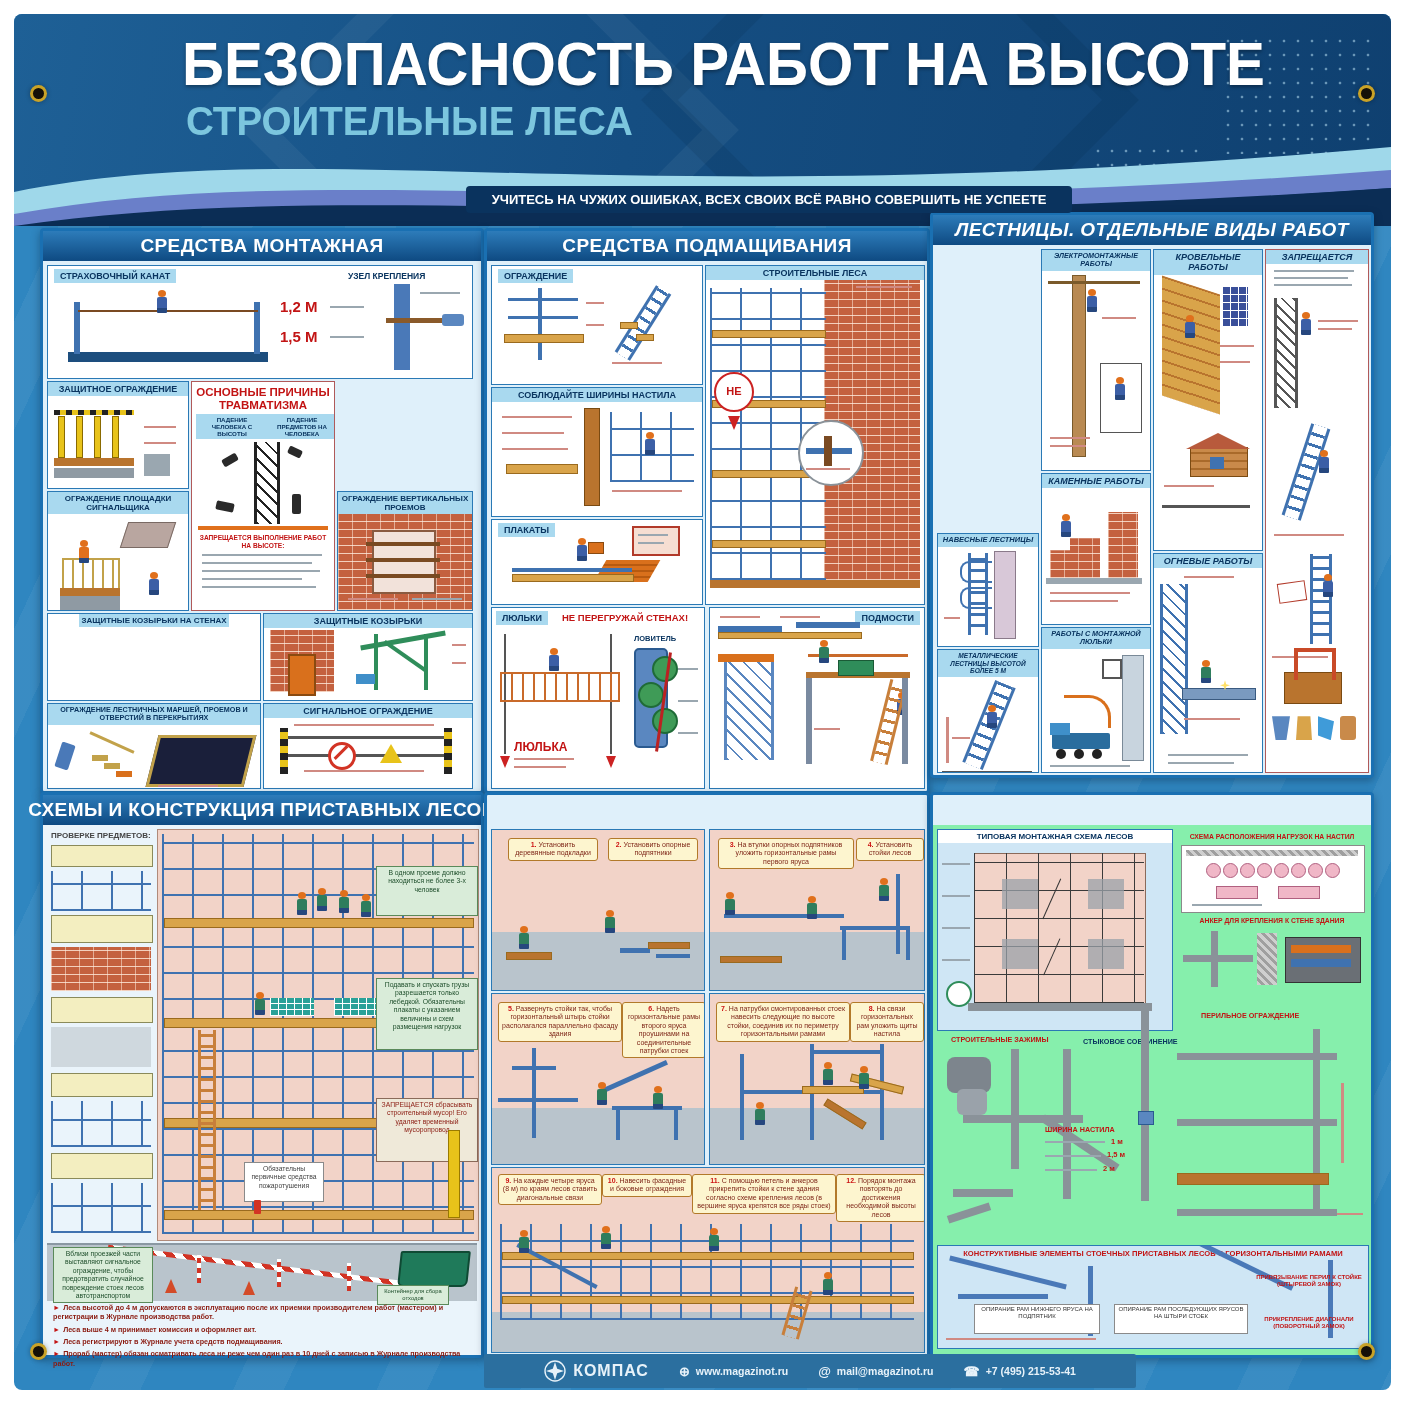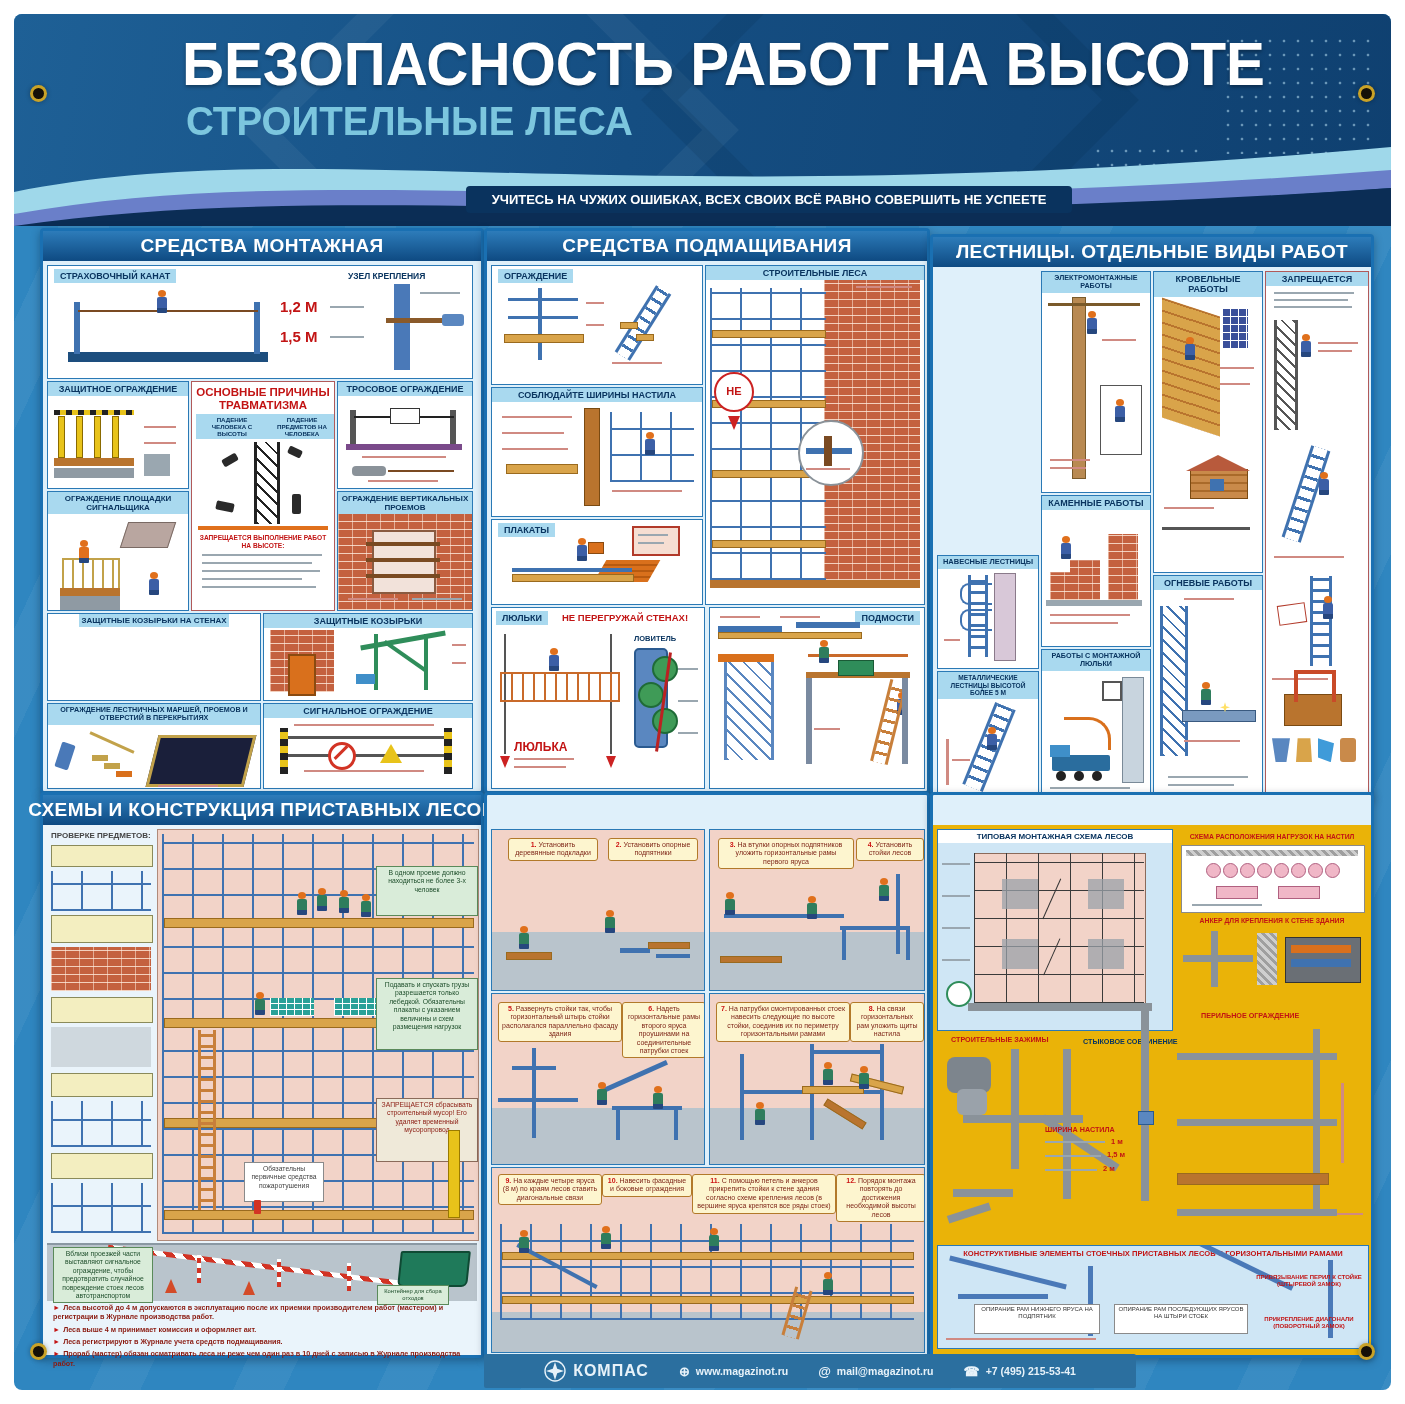--- a/index.html
+++ b/index.html
@@ -160,34 +160,20 @@
           <div class="abs" style="left:6px;top:144px;width:130px;height:4px;background:#e0701c;"></div>
           <div class="rl" style="position:absolute;left:4px;top:152px;width:134px;font-size:6.6px;line-height:1.15;text-align:center;">ЗАПРЕЩАЕТСЯ ВЫПОЛНЕНИЕ РАБОТ НА ВЫСОТЕ:</div>
           <div class="tbar" style="left:10px;top:172px;width:120px;"></div>
           <div class="tbar" style="left:10px;top:180px;width:110px;"></div>
           <div class="tbar" style="left:10px;top:188px;width:118px;"></div>
           <div class="tbar" style="left:10px;top:196px;width:100px;"></div>
           <div class="tbar" style="left:10px;top:204px;width:114px;"></div>
         </div>
       </div>
 
-      <div class="card" style="left:294px;top:120px;width:134px;height:106px;">
-        <div class="ch">ТРОСОВОЕ ОГРАЖДЕНИЕ</div>
-        <div class="cb">
-          <div class="gbar" style="left:12px;top:14px;width:6px;height:34px;background:#555;"></div>
-          <div class="gbar" style="left:112px;top:14px;width:6px;height:34px;background:#555;"></div>
-          <div class="abs" style="left:16px;top:20px;width:100px;height:2px;background:#222;"></div>
-          <div class="abs" style="left:52px;top:12px;width:28px;height:14px;background:#fff;border:1px solid #333;"></div>
-          <div class="abs" style="left:8px;top:48px;width:116px;height:6px;background:#7a4a8a;"></div>
-          <div class="tbar r" style="left:24px;top:60px;width:84px;"></div>
-          <div class="gbar" style="left:14px;top:70px;width:34px;height:10px;border-radius:4px;"></div>
-          <div class="abs" style="left:50px;top:74px;width:66px;height:2px;background:#7a4a22;"></div>
-          <div class="tbar r" style="left:30px;top:84px;width:70px;"></div>
-        </div>
-      </div>
 
       <div class="card" style="left:4px;top:230px;width:140px;height:118px;">
         <div class="ch" style="font-size:8px;">ОГРАЖДЕНИЕ ПЛОЩАДКИ СИГНАЛЬЩИКА</div>
         <div class="cb">
           <div class="abs" style="left:76px;top:8px;width:46px;height:24px;background:#b9a6a0;transform:skewX(-18deg);border:1px solid #7a6a64;"></div>
           <div class="abs" style="left:14px;top:44px;width:54px;height:30px;border:2px solid #c2a24a;background:repeating-linear-gradient(90deg,transparent 0 8px,#c2a24a 8px 10px);"></div>
           <div class="abs" style="left:12px;top:74px;width:60px;height:8px;background:#b9742e;"></div>
           <div class="gbar" style="left:12px;top:82px;width:60px;height:14px;background:#8f9aa3;"></div>
           <div class="wk o" style="left:30px;top:26px;"></div>
           <div class="wk" style="left:100px;top:58px;"></div>
@@ -379,21 +365,21 @@
           <div class="wk" style="left:186px;top:84px;"></div>
           <div class="lad" style="left:170px;top:72px;width:12px;height:84px;transform:rotate(14deg);"></div>
           <div class="abs" style="left:96px;top:70px;width:6px;height:86px;background:#7a8aa0;"></div>
           <div class="abs" style="left:192px;top:70px;width:6px;height:86px;background:#7a8aa0;"></div>
           <div class="tbar r" style="left:104px;top:120px;width:26px;"></div>
         </div>
       </div>
     </div>
   </div>
 
-  <div class="panel" style="left:916px;top:220px;width:438px;height:560px;">
+  <div class="panel" style="left:916px;top:198px;width:438px;height:560px;font-style:italic;">
     <div class="ptitle">ЛЕСТНИЦЫ. ОТДЕЛЬНЫЕ ВИДЫ РАБОТ</div>
     <div class="pbody">
 
       <div class="card" style="left:4px;top:288px;width:100px;height:112px;">
         <div class="ch" style="font-size:7.5px;">НАВЕСНЫЕ ЛЕСТНИЦЫ</div>
         <div class="cb">
           <div class="abs" style="left:56px;top:4px;width:20px;height:86px;background:#d8c8d8;border:1px solid #8a7a8a;"></div>
           <div class="lad bl" style="left:30px;top:6px;width:14px;height:82px;"></div>
           <div class="abs" style="left:22px;top:14px;width:30px;height:18px;border:2px solid #3f72b0;border-right:none;border-radius:9px 0 0 9px;"></div>
           <div class="abs" style="left:22px;top:40px;width:30px;height:18px;border:2px solid #3f72b0;border-right:none;border-radius:9px 0 0 9px;"></div>
@@ -653,21 +639,21 @@
           <div class="wk g" style="left:108px;top:58px;"></div>
           <div class="wk g" style="left:216px;top:60px;"></div>
           <div class="wk g" style="left:330px;top:104px;"></div>
           <div class="lad" style="left:296px;top:120px;width:12px;height:50px;transform:rotate(16deg);"></div>
         </div>
       </div>
     </div>
   </div>
 
   <div class="panel" style="left:916px;top:778px;width:438px;height:560px;">
-    <div class="pbody" style="background:#eab308;">
+    <div class="pbody" style="background:#86efac;">
 
       <div class="card" style="left:4px;top:4px;width:234px;height:200px;">
         <div class="ch" style="background:#fff;font-size:8px;">ТИПОВАЯ МОНТАЖНАЯ СХЕМА ЛЕСОВ</div>
         <div class="cb" style="background:#cfe6f5;">
           <div class="abs pink" style="left:36px;top:10px;width:170px;height:150px;border:1px solid #8a6a5a;"></div>
           <div class="grid abs" style="left:36px;top:10px;width:170px;height:150px;"></div>
           <div class="gbar" style="left:64px;top:36px;width:36px;height:30px;background:#9aa2aa;opacity:.75;"></div>
           <div class="gbar" style="left:150px;top:36px;width:36px;height:30px;background:#9aa2aa;opacity:.75;"></div>
           <div class="gbar" style="left:64px;top:96px;width:36px;height:30px;background:#9aa2aa;opacity:.75;"></div>
           <div class="gbar" style="left:150px;top:96px;width:36px;height:30px;background:#9aa2aa;opacity:.75;"></div>

